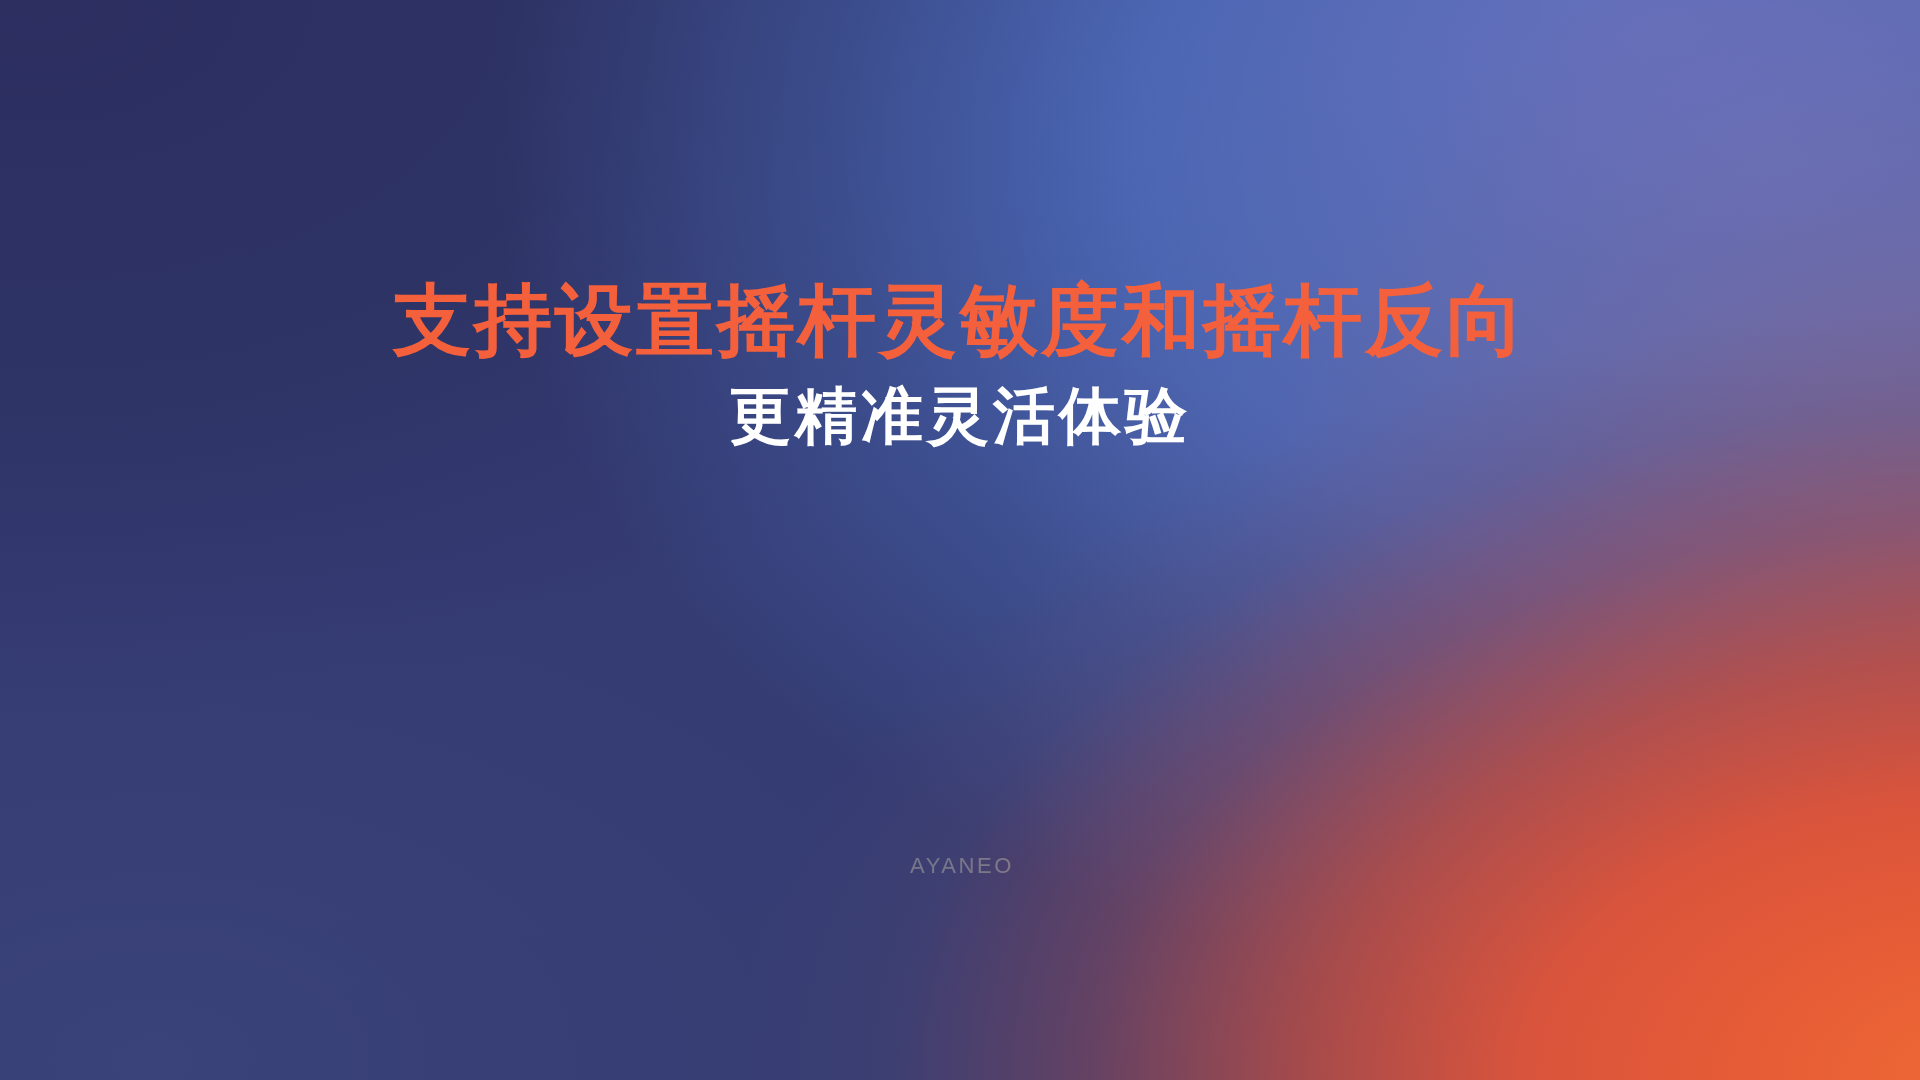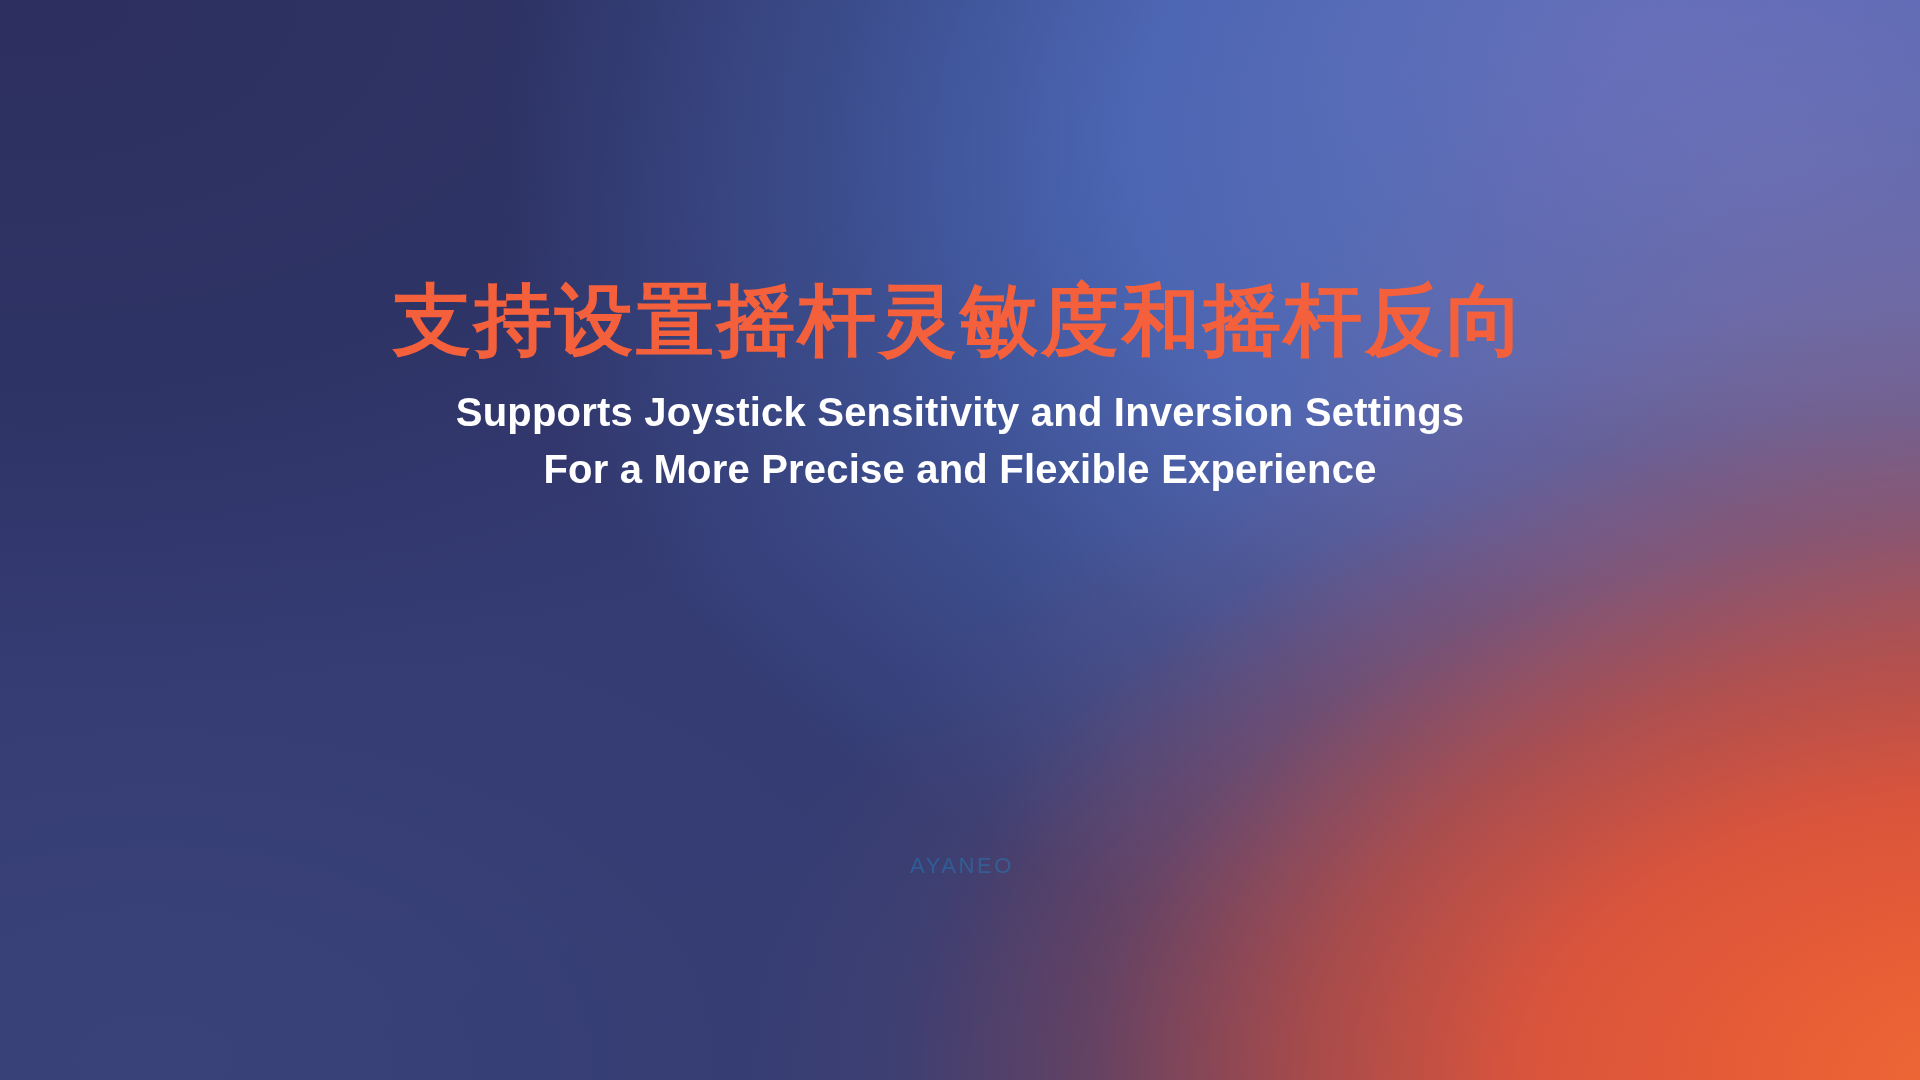--- a/index.html
+++ b/index.html
@@ -112,21 +112,21 @@
   .logo {
     position:absolute;
     left:50%;
     top:855px;
     transform:translateX(-50%);
     text-align:left;
     opacity:0.30;
     user-select:none;
   }
   .logo-brand {
-    color:#0ea5e9;
+    color:#fef9c3;
     font-size:22px;
     font-weight:400;
     letter-spacing:2.6px;
     line-height:1;
     padding-left:4px;
   }
   .logo-model {
     color:#ffffff;
     font-size:48px;
     font-weight:500;
@@ -144,24 +144,21 @@
   <div class="bg-layer bg-blue"></div>
   <div class="bg-layer bg-violet"></div>
   <div class="bg-layer bg-orange"></div>
   <div class="bg-layer bg-haze"></div>
   <div class="bg-layer bg-lift"></div>
 
   <div id="content">
 
     <div class="headline-cn">支持设置摇杆灵敏度和摇杆反向</div>
 
+    <div class="subhead-cn">更精准灵活体验</div>
 
-    <div class="en-block">
-      <div class="en-line">Supports Joystick Sensitivity and Inversion Settings</div>
-      <div class="en-line">For a More Precise and Flexible Experience</div>
-    </div>
 
     <div class="logo">
       <div class="logo-brand">AYANEO</div>
     </div>
 
   </div>
 </div>
 
 </body></html>

